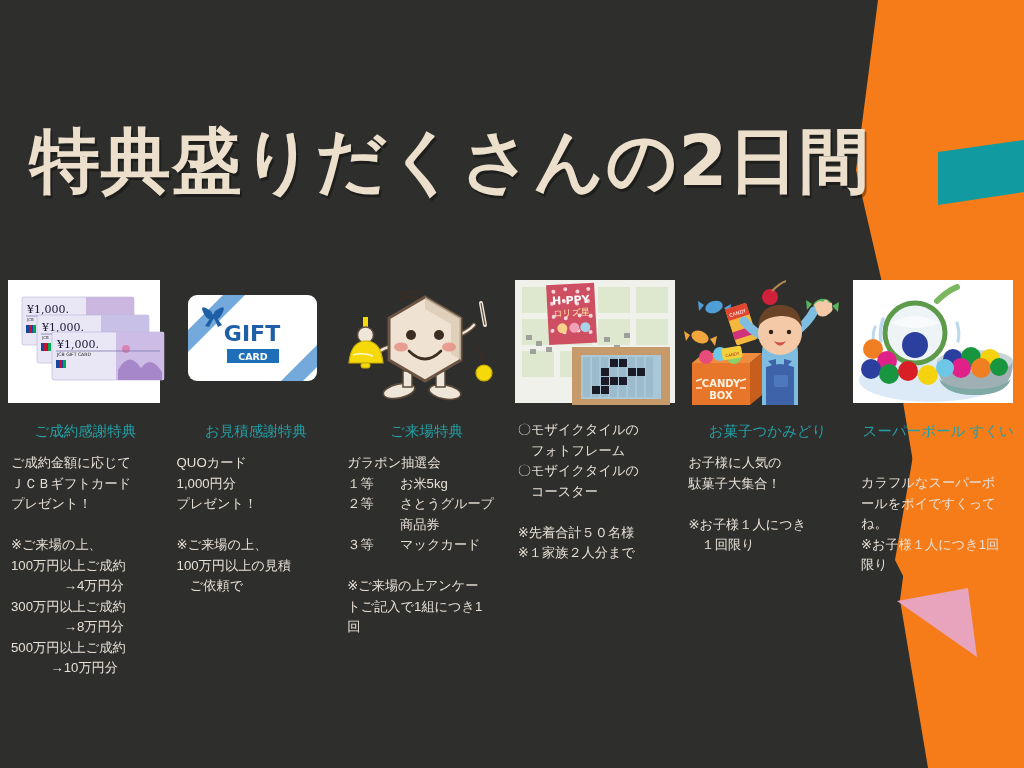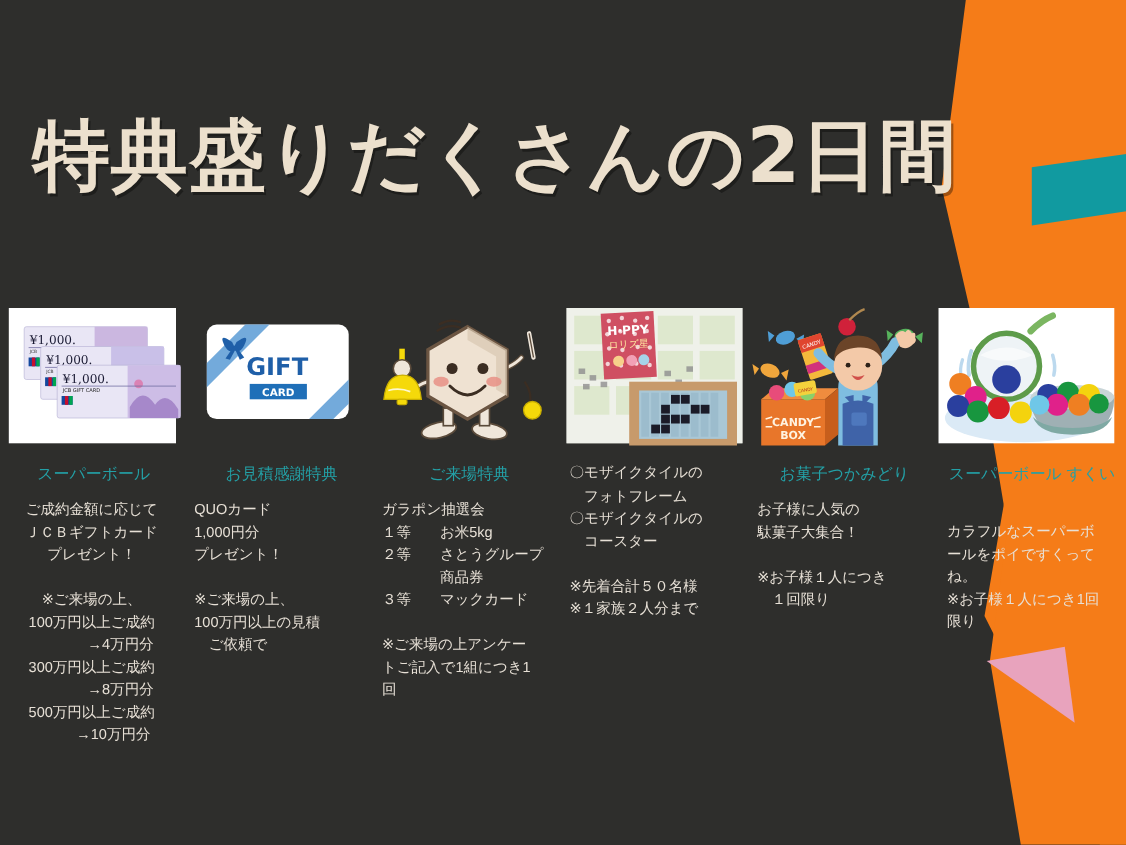--- a/index.html
+++ b/index.html
@@ -8,21 +8,21 @@
     background:#2e2e2c;
     font-family:"Liberation Sans","DejaVu Sans",sans-serif;
     overflow:hidden;
     position:relative;
   }
 
   
   #deco { position:absolute; inset:0; width:1024px; height:768px; z-index:0; }
 
   
-  .title-wrap { position:absolute; left:0; top:96px; width:900px; height:90px; z-index:3; }
+  .title-wrap { position:absolute; left:0; top:116px; width:900px; height:90px; z-index:3; }
   .title {
     font-size:70px;
     font-weight:700;
     color:#ece0cd;
     letter-spacing:1px;
     text-align:center;
     line-height:90px;
     text-shadow:2px 3px 0 rgba(0,0,0,0.35);
     font-family:"DejaVu Sans","Liberation Sans",sans-serif;
     white-space:nowrap;
@@ -47,21 +47,21 @@
 
   .col-body {
     color:#e7e0d6;
     font-size:13.2px;
     line-height:20.5px;
     margin-top:12px;
     padding:0 4px 0 6px;
     white-space:pre-wrap;
     font-weight:400;
   }
-  .col-1 .col-body { padding-left:0;text-align:center; }
+  .col-1 .col-body { padding-left:11px; }
   .col-6 .col-body { padding-left:8px;margin-top:32px; }
 </style>
 </head>
 <body>
 
 <svg id="deco" viewBox="0 0 1024 768" xmlns="http://www.w3.org/2000/svg">
   <rect x="0" y="0" width="1024" height="768" fill="#2e2e2c"></rect>
   <polygon points="880,0 1024,0 1024,768 1000,768 895,560 940,300 860,150" fill="#f57c18"></polygon>
   <polygon points="878,0 1024,0 1024,768 928,768 900,600 916,480 886,300 856,170" fill="#f57c18"></polygon>
   <polygon points="938,152 1024,140 1024,192 938,205" fill="#119aa0"></polygon>
@@ -107,21 +107,21 @@
           <circle cx="126" cy="74" r="4" fill="#e06a9e" opacity="0.7"></circle>
           <text x="57" y="73" font-size="11" font-family="DejaVu Serif, serif" fill="#1a1a33">¥1,000.</text>
           <text x="57" y="81" font-size="4.6" font-family="DejaVu Sans, sans-serif" fill="#222">JCB GIFT CARD</text>
           <line x1="56" y1="76" x2="160" y2="76" stroke="#6f6ba0" stroke-width="0.7"></line>
           <rect x="56" y="85" width="10" height="8" fill="#13489e"></rect>
           <rect x="59" y="85" width="3" height="8" fill="#c8102e"></rect>
           <rect x="63" y="85" width="3" height="8" fill="#00a651"></rect>
         </g>
       </svg>
     </div>
-    <div class="col-heading">スーパーボール</div>
+    <div class="col-heading">ご成約感謝特典</div>
     <div class="col-body">ご成約金額に応じて
 ＪＣＢギフトカード
 プレゼント！
 
 ※ご来場の上、
 100万円以上ご成約
 　　　　→4万円分
 300万円以上ご成約
 　　　　→8万円分
 500万円以上ご成約

